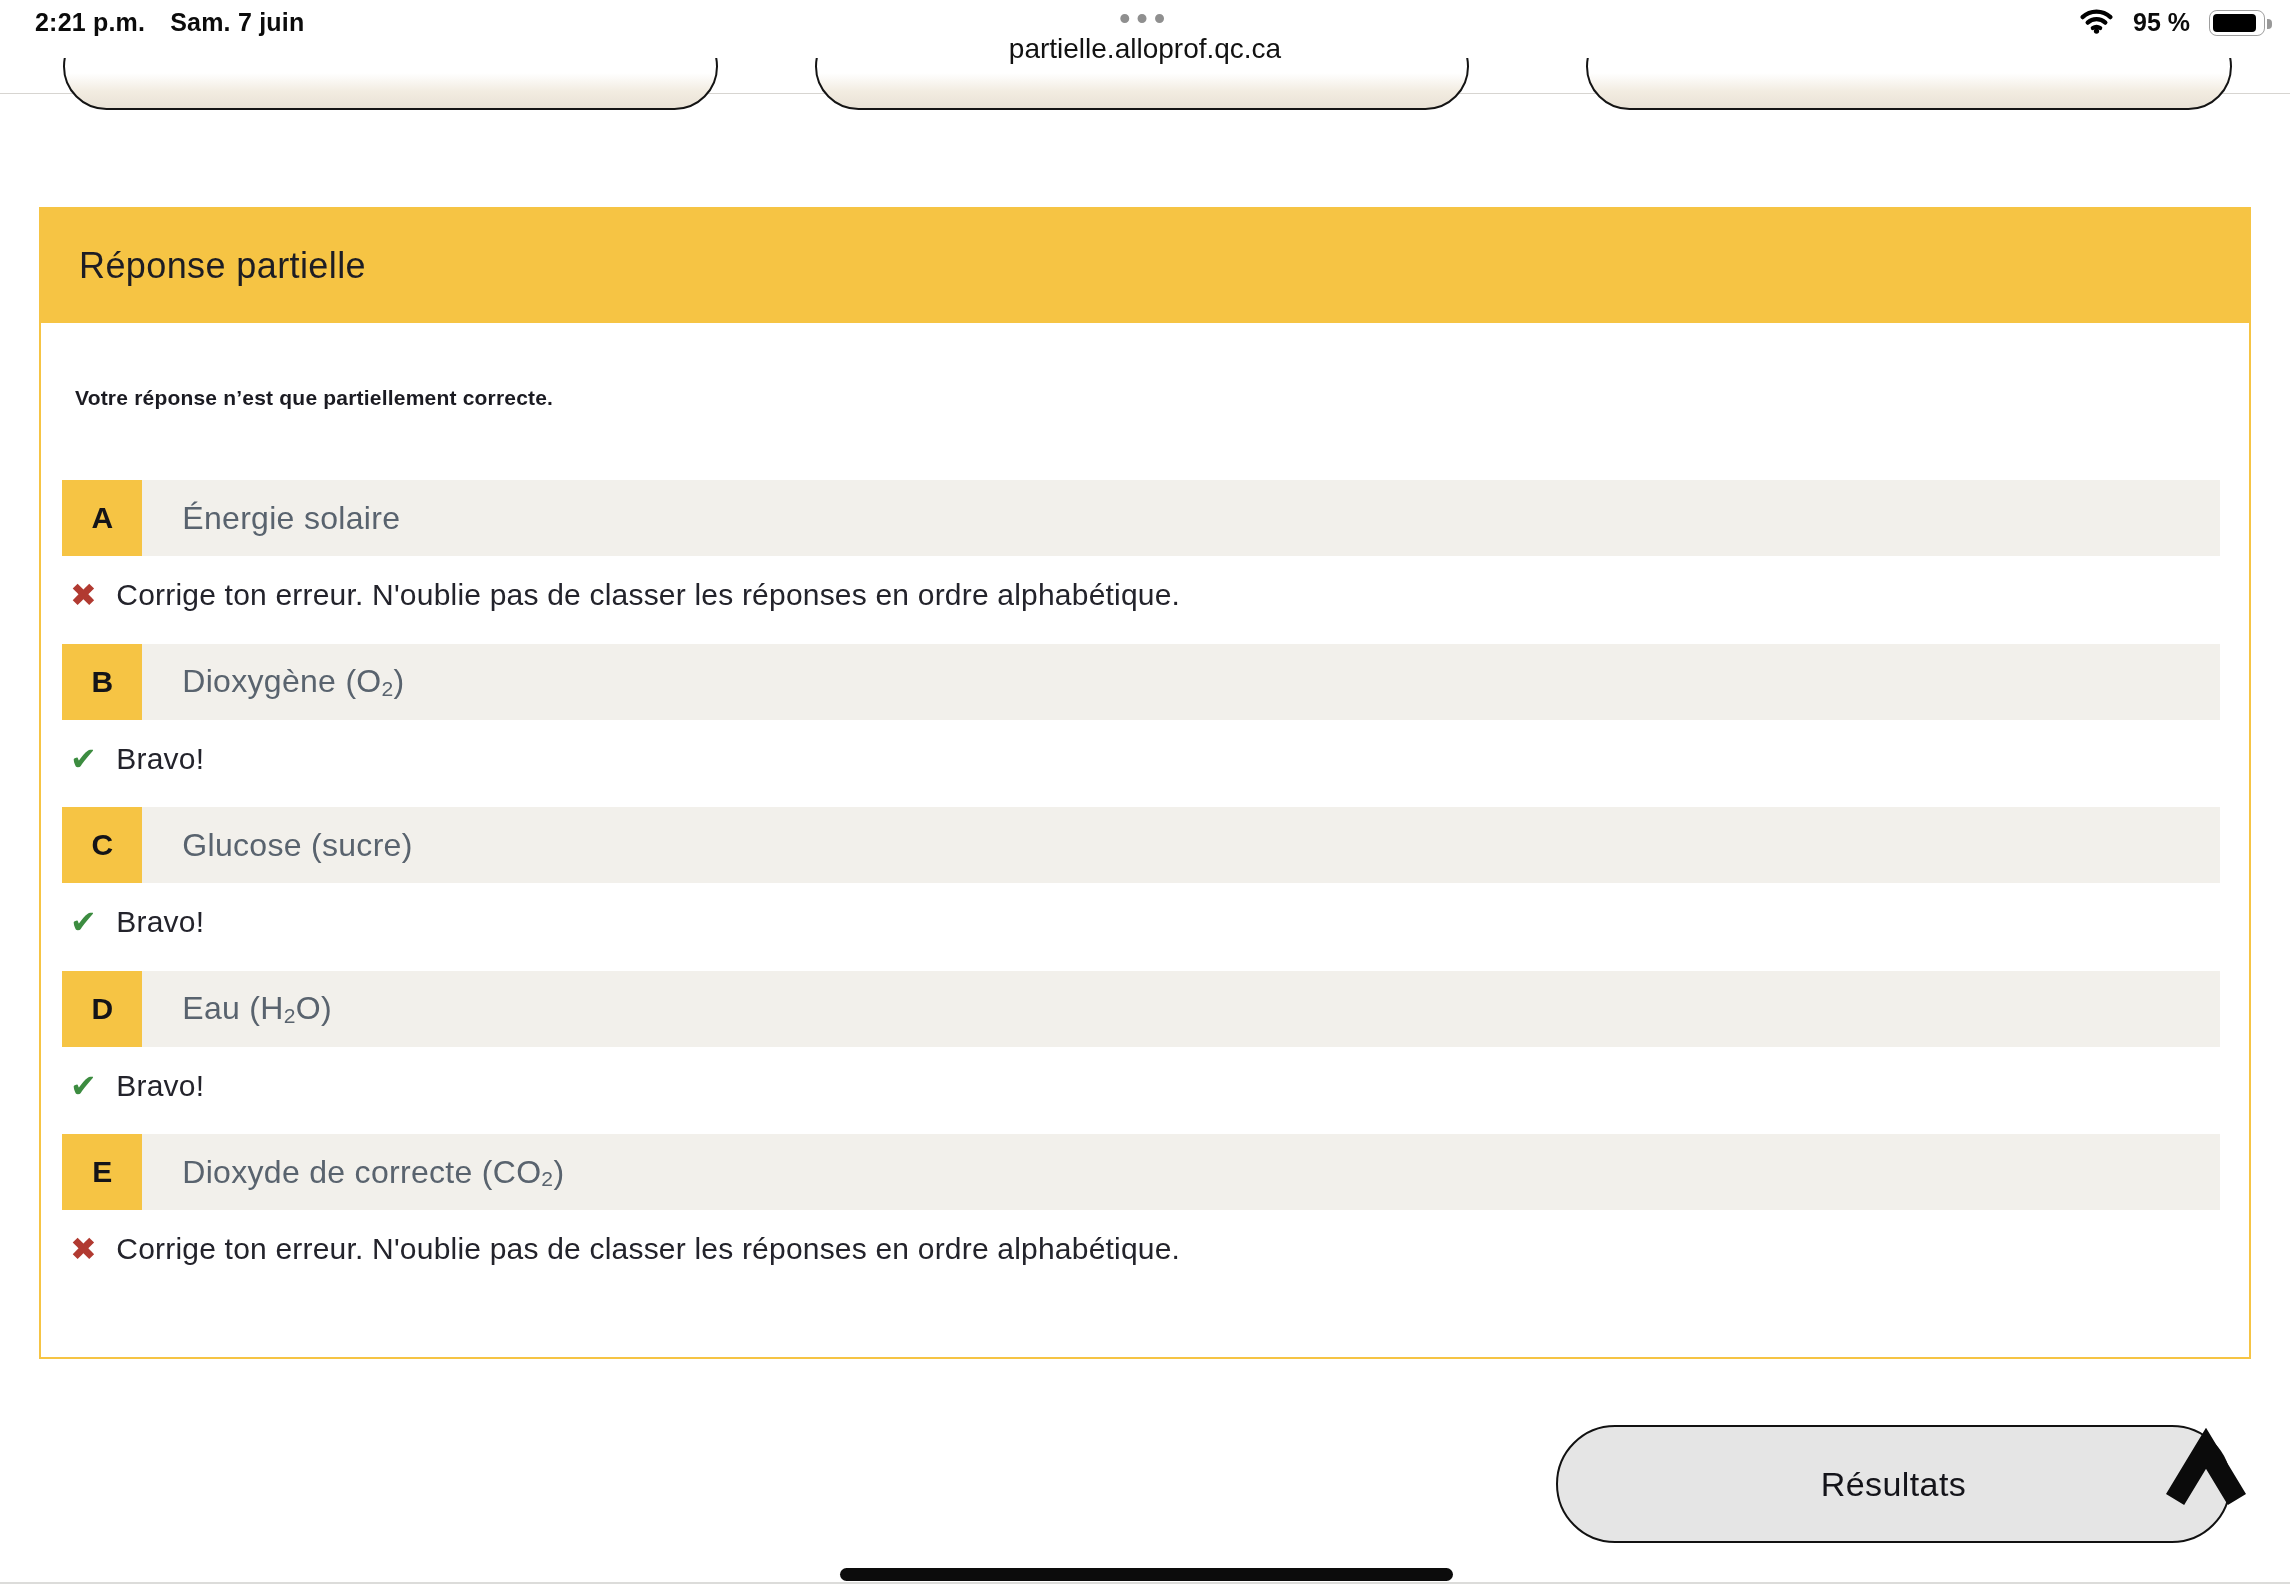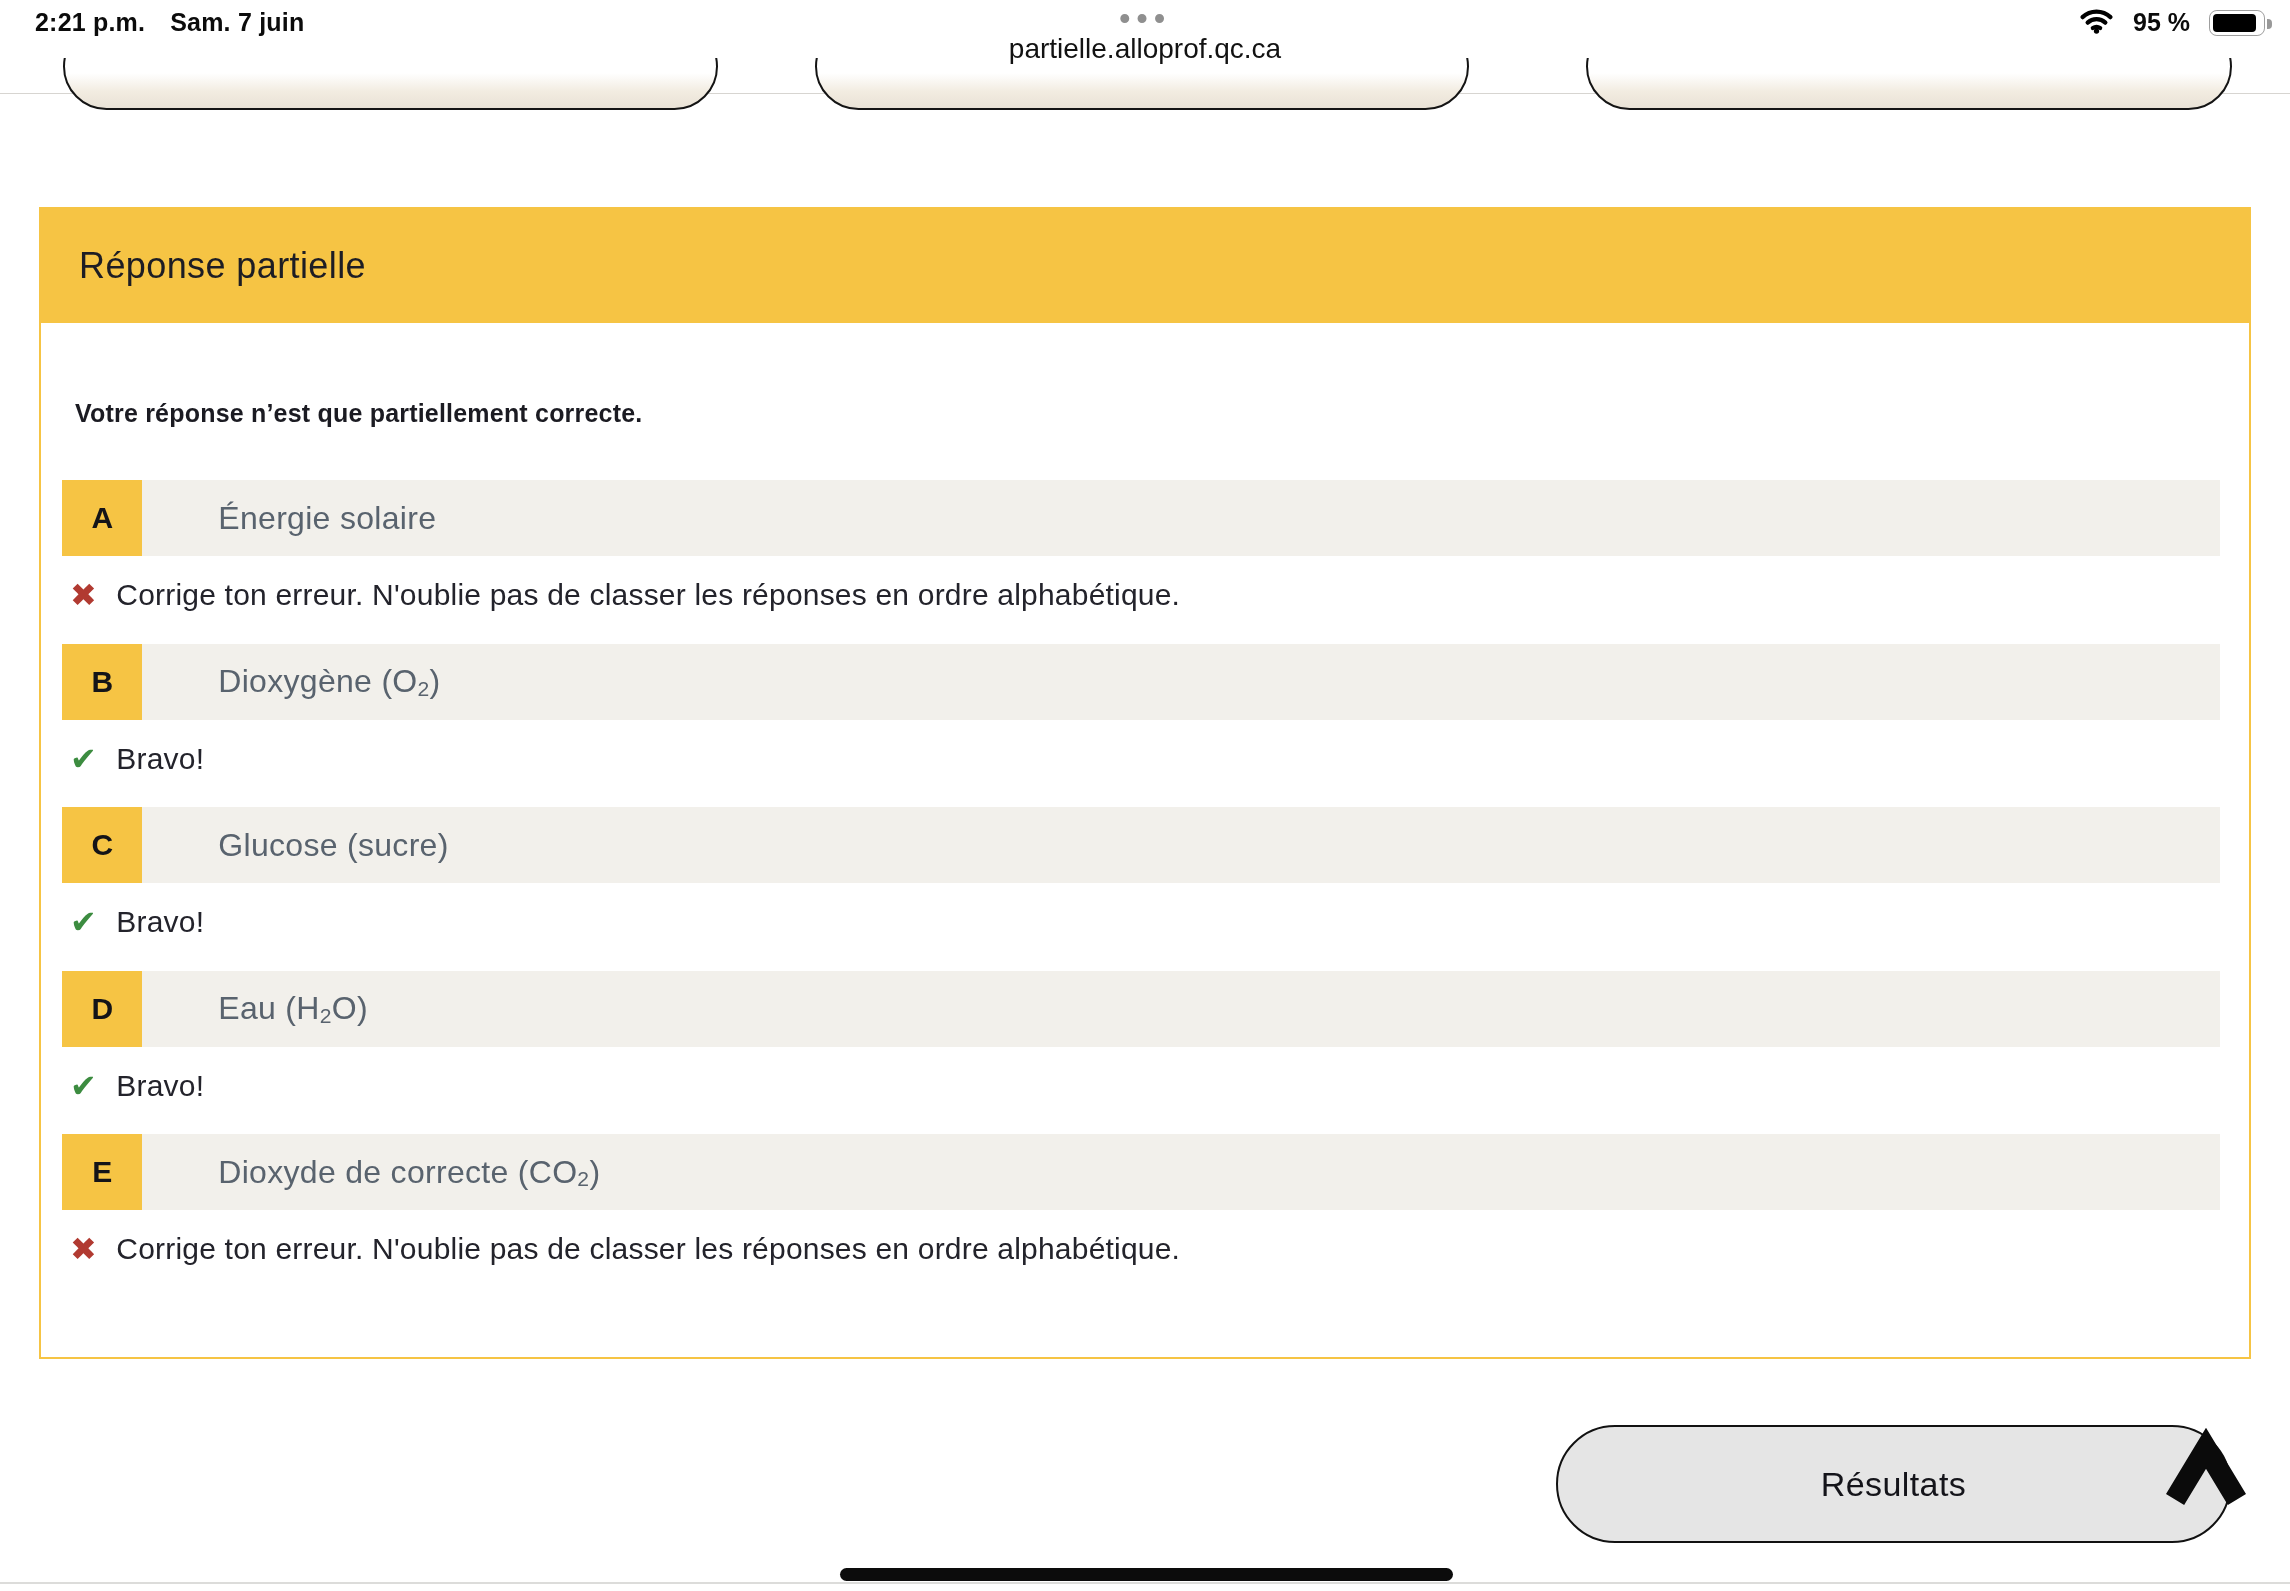--- a/index.html
+++ b/index.html
@@ -34,31 +34,31 @@
   .top-btn.b1 { left:63px;   width:655px; }
   .top-btn.b2 { left:815px;  width:654px; }
   .top-btn.b3 { left:1586px; width:646px; }
 
   
   .card { position:absolute; left:39px; top:207px; width:2212px; height:1152px;
           border:2.9px solid #f6c444; background:#ffffff; }
   .card-header { position:absolute; top:-1px; left:-1px; right:-1px; height:115px;
                  background:#f6c444; display:flex; align-items:center; padding-left:39px; }
   .card-header .title { font-size:36px; color:#1d1d24; font-weight:500; letter-spacing:0.4px; }
-  .intro { position:absolute; top:177px; left:34px; font-size:25px; font-weight:700;
-           color:#1b1b22; letter-spacing:0.2px;margin-top:13px; }
+  .intro { position:absolute; top:177px; left:34px; font-size:21px; font-weight:700;
+           color:#1b1b22; letter-spacing:0.2px; }
 
   .answers { position:absolute; top:271px; left:21.3px; right:29px; }
   .answer-block { margin-bottom:27px; }
   .answer-row { display:flex; height:76px; }
   .answer-letter { width:80px; height:76px; background:#f6c444; flex:0 0 80px;
                    display:flex; align-items:center; justify-content:center;
                    font-size:30px; font-weight:700; color:#141418; }
   .answer-label { flex:1; background:#f2f0eb; display:flex; align-items:center;
-                  padding-left:76px; font-size:32px; color:#59636e; letter-spacing:0.3px; }
+                  padding-left:40px; font-size:32px; color:#59636e; letter-spacing:0.3px; }
   .answer-label .subs { font-size:0.66em; vertical-align:sub; position:relative; top:0.35em; }
   .feedback { display:flex; align-items:center; gap:19.4px; margin-top:17.5px; height:43px;
               padding-left:7.8px; }
   .fb-icon { font-size:32px; font-weight:700; line-height:1; }
   .state-false .fb-icon { color:#b13a31; }
   .state-true  .fb-icon { color:#3c8c40; }
   .fb-text { font-size:30px; color:#23232b; letter-spacing:0.2px; }
 
   
   .results-btn { position:absolute; left:1556px; top:1425px; width:675px; height:118px;

